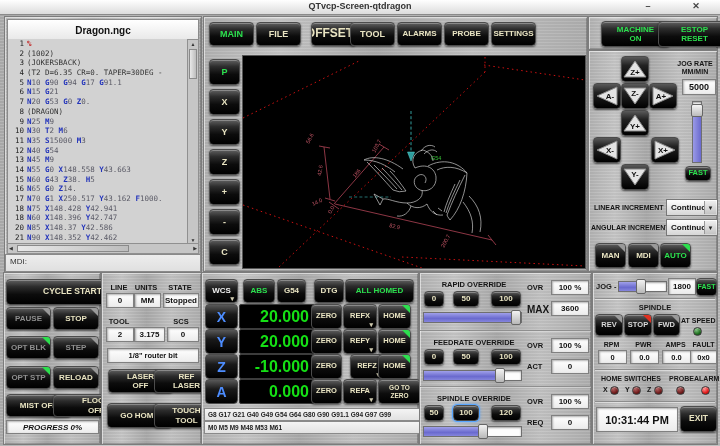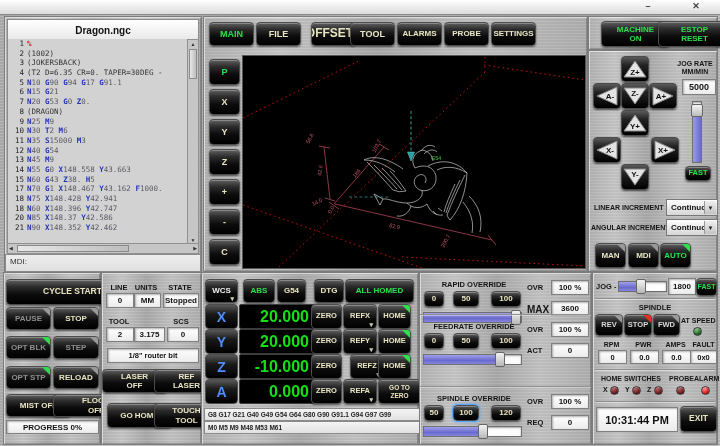--- a/index.html
+++ b/index.html
@@ -67,20 +67,21 @@
   .vslider .vfill{position:absolute;left:0;right:0;bottom:0;background:linear-gradient(90deg,#9a9ae6,#6a6ace);}
   .vslider .vthumb{position:absolute;left:-2px;right:-2px;height:11px;background:linear-gradient(180deg,#f4f4f4,#bbb);border:1px solid #666;border-radius:2px;}
   .etch{position:absolute;border-top:1px solid #8d8d8d;box-shadow:0 1px 0 rgba(255,255,255,.5);}
 </style>
 </head>
 <body>
 
 <div class="stage">
 
   <div class="titlebar">
+    <div class="ttl">QTvcp-Screen-qtdragon</div>
     <div class="winbtn" style="right:66px;">–</div>
     <div class="winbtn" style="right:18px;">✕</div>
   </div>
 
   <div class="panel" style="left:4px;top:16px;width:196px;height:254px;">
     <div class="gheader" style="left:2px;top:2px;width:190px;height:20px;">Dragon.ngc</div>
     <div class="glist" id="gcode-list" style="left:2px;top:22px;width:180px;height:204px;">
         <div class="gline">
           <span class="gnum">1</span>
           <span><span class="tpct">%</span></span>
@@ -135,22 +136,26 @@
         </div>
         <div class="gline">
           <span class="gnum">14</span>
           <span><span class="tword">N</span><span class="tval">55</span> <span class="tword">G</span><span class="tval">0</span> <span class="tword">X</span><span class="tval">148.558</span> <span class="tword">Y</span><span class="tval">43.663</span></span>
         </div>
         <div class="gline">
           <span class="gnum">15</span>
           <span><span class="tword">N</span><span class="tval">60</span> <span class="tword">G</span><span class="tval">43</span> <span class="tword">Z</span><span class="tval">38.</span> <span class="tword">H</span><span class="tval">5</span></span>
         </div>
         <div class="gline">
+          <span class="gnum">16</span>
+          <span><span class="tword">N</span><span class="tval">65</span> <span class="tword">G</span><span class="tval">0</span> <span class="tword">Z</span><span class="tval">14.</span></span>
+        </div>
+        <div class="gline">
           <span class="gnum">17</span>
-          <span><span class="tword">N</span><span class="tval">70</span> <span class="tword">G</span><span class="tval">1</span> <span class="tword">X</span><span class="tval">148.467</span> <span class="tword">Y</span><span class="tval">43.162</span> <span class="tword">F</span><span class="tval">1000.</span></span>
+          <span><span class="tword">N</span><span class="tval">70</span> <span class="tword">G</span><span class="tval">1</span> <span class="tword">X</span><span class="tval">250.517</span> <span class="tword">Y</span><span class="tval">43.162</span> <span class="tword">F</span><span class="tval">1000.</span></span>
         </div>
         <div class="gline">
           <span class="gnum">18</span>
           <span><span class="tword">N</span><span class="tval">75</span> <span class="tword">X</span><span class="tval">148.428</span> <span class="tword">Y</span><span class="tval">42.941</span></span>
         </div>
         <div class="gline">
           <span class="gnum">18</span>
           <span><span class="tword">N</span><span class="tval">60</span> <span class="tword">X</span><span class="tval">148.396</span> <span class="tword">Y</span><span class="tval">42.747</span></span>
         </div>
         <div class="gline">
@@ -359,41 +364,41 @@
   <div class="panel" style="left:3px;top:272px;width:96px;height:171px;">
     <div class="btn fold" style="left:2px;top:6px;width:91px;height:24px;padding:0 20px;font-size:8.5px;">CYCLE START</div>
     <div class="btn dim fold" style="left:2px;top:34px;width:43px;height:21px;">PAUSE</div>
     <div class="btn fold" style="left:49px;top:34px;width:44px;height:21px;">STOP</div>
     <div class="btn dim fold on" style="left:2px;top:63px;width:43px;height:21px;">OPT BLK</div>
     <div class="btn dim fold" style="left:49px;top:63px;width:44px;height:21px;">STEP</div>
     <div class="btn dim fold on" style="left:2px;top:93px;width:43px;height:21px;">OPT STP</div>
     <div class="btn fold" style="left:49px;top:93px;width:44px;height:21px;">RELOAD</div>
     <div class="btn fold" style="left:2px;top:121px;width:43px;height:21px;padding:0 10px;">MIST OFF</div>
     <div class="btn fold" style="left:49px;top:121px;width:44px;height:21px;padding:0 20px;">FLOOD OFF</div>
-    <div class="field" style="left:2px;top:147px;width:91px;height:12px;font-size:8px;">PROGRESS 0%</div>
+    <div class="field" style="left:2px;top:147px;width:91px;height:12px;font-size:8px;font-style:italic;">PROGRESS 0%</div>
   </div>
 
   <div class="panel" style="left:101px;top:272px;width:99px;height:171px;">
     <div class="lbl" style="left:4px;top:10px;width:26px;text-align:center;font-size:7.5px;">LINE</div>
     <div class="lbl" style="left:31px;top:10px;width:26px;text-align:center;font-size:7.5px;">UNITS</div>
     <div class="lbl" style="left:61px;top:10px;width:34px;text-align:center;font-size:7.5px;">STATE</div>
     <div class="field" style="left:4px;top:20px;width:26px;height:13px;font-size:8px;">0</div>
     <div class="field" style="left:32px;top:20px;width:25px;height:13px;font-size:8px;">MM</div>
     <div class="field" style="left:61px;top:20px;width:34px;height:13px;font-size:8px;">Stopped</div>
 
     <div class="lbl" style="left:4px;top:44px;width:26px;text-align:center;font-size:7.5px;">TOOL</div>
     <div class="lbl" style="left:31px;top:44px;width:30px;text-align:center;font-size:7.5px;margin-top:30px;">DIA</div>
     <div class="lbl" style="left:64px;top:44px;width:30px;text-align:center;font-size:7.5px;">SCS</div>
     <div class="field" style="left:4px;top:54px;width:26px;height:13px;font-size:8px;">2</div>
     <div class="field" style="left:32px;top:54px;width:29px;height:13px;font-size:8px;">3.175</div>
     <div class="field" style="left:65px;top:54px;width:30px;height:13px;font-size:8px;">0</div>
 
     <div class="field" style="left:5px;top:75px;width:90px;height:13px;font-size:7.5px;">1/8" router bit</div>
 
-    <div class="btn fold" style="left:0;top:96px;width:43px;height:22px;padding:0 10px;">LASER OFF</div>
+    <div class="btn fold" style="left:6px;top:96px;width:43px;height:22px;padding:0 10px;">LASER OFF</div>
     <div class="btn fold" style="left:52px;top:96px;width:43px;height:22px;padding:0 10px;">REF LASER</div>
     <div class="btn fold" style="left:5px;top:130px;width:43px;height:23px;padding:0 10px;">GO HOME</div>
     <div class="btn fold" style="left:52px;top:130px;width:43px;height:23px;padding:0 10px;">TOUCH TOOL</div>
   </div>
 
   <div class="panel" style="left:201px;top:272px;width:216px;height:171px;">
     <div class="btn drop" style="left:3px;top:6px;width:31px;height:22px;color:#f0f0f0;">WCS</div>
     <div class="btn green" style="left:41px;top:6px;width:30px;height:22px;">ABS</div>
     <div class="btn" style="left:75px;top:6px;width:27px;height:22px;">G54</div>
     <div class="btn" style="left:112px;top:6px;width:28px;height:22px;">DTG</div>
@@ -438,21 +443,21 @@
         <div class="fill" style="width: 96%;">
             <div class="thumb"></div>
           </div>
       </div>
       <div class="lbl" style="left:107px;top:10px;font-size:7.5px;">OVR</div>
       <div class="field" style="left:131px;top:7px;width:36px;height:13px;font-size:8px;">100 %</div>
       <div class="lbl" style="left:107px;top:31px;font-size:10px;">MAX</div>
       <div class="field" style="left:131px;top:28px;width:36px;height:13px;font-size:8px;">3600</div>
     </div>
 
-    <div class="og ogsep" style="top:41px;">
+    <div class="og ogsep" style="top:57px;">
       <div class="lbl" style="left:0;top:7px;width:108px;text-align:center;font-size:7.5px;">FEEDRATE OVERRIDE</div>
       <div class="btn" style="left:4px;top:18px;width:18px;height:14px;">0</div>
       <div class="btn" style="left:33px;top:18px;width:24px;height:14px;">50</div>
       <div class="btn" style="left:71px;top:18px;width:28px;height:14px;">100</div>
       <div class="hslider" style="left:3px;top:39px;width:97px;height:9px;">
         <div class="fill" style="width: 79%;">
             <div class="thumb"></div>
           </div>
       </div>
       <div class="lbl" style="left:107px;top:10px;font-size:7.5px;">OVR</div>

